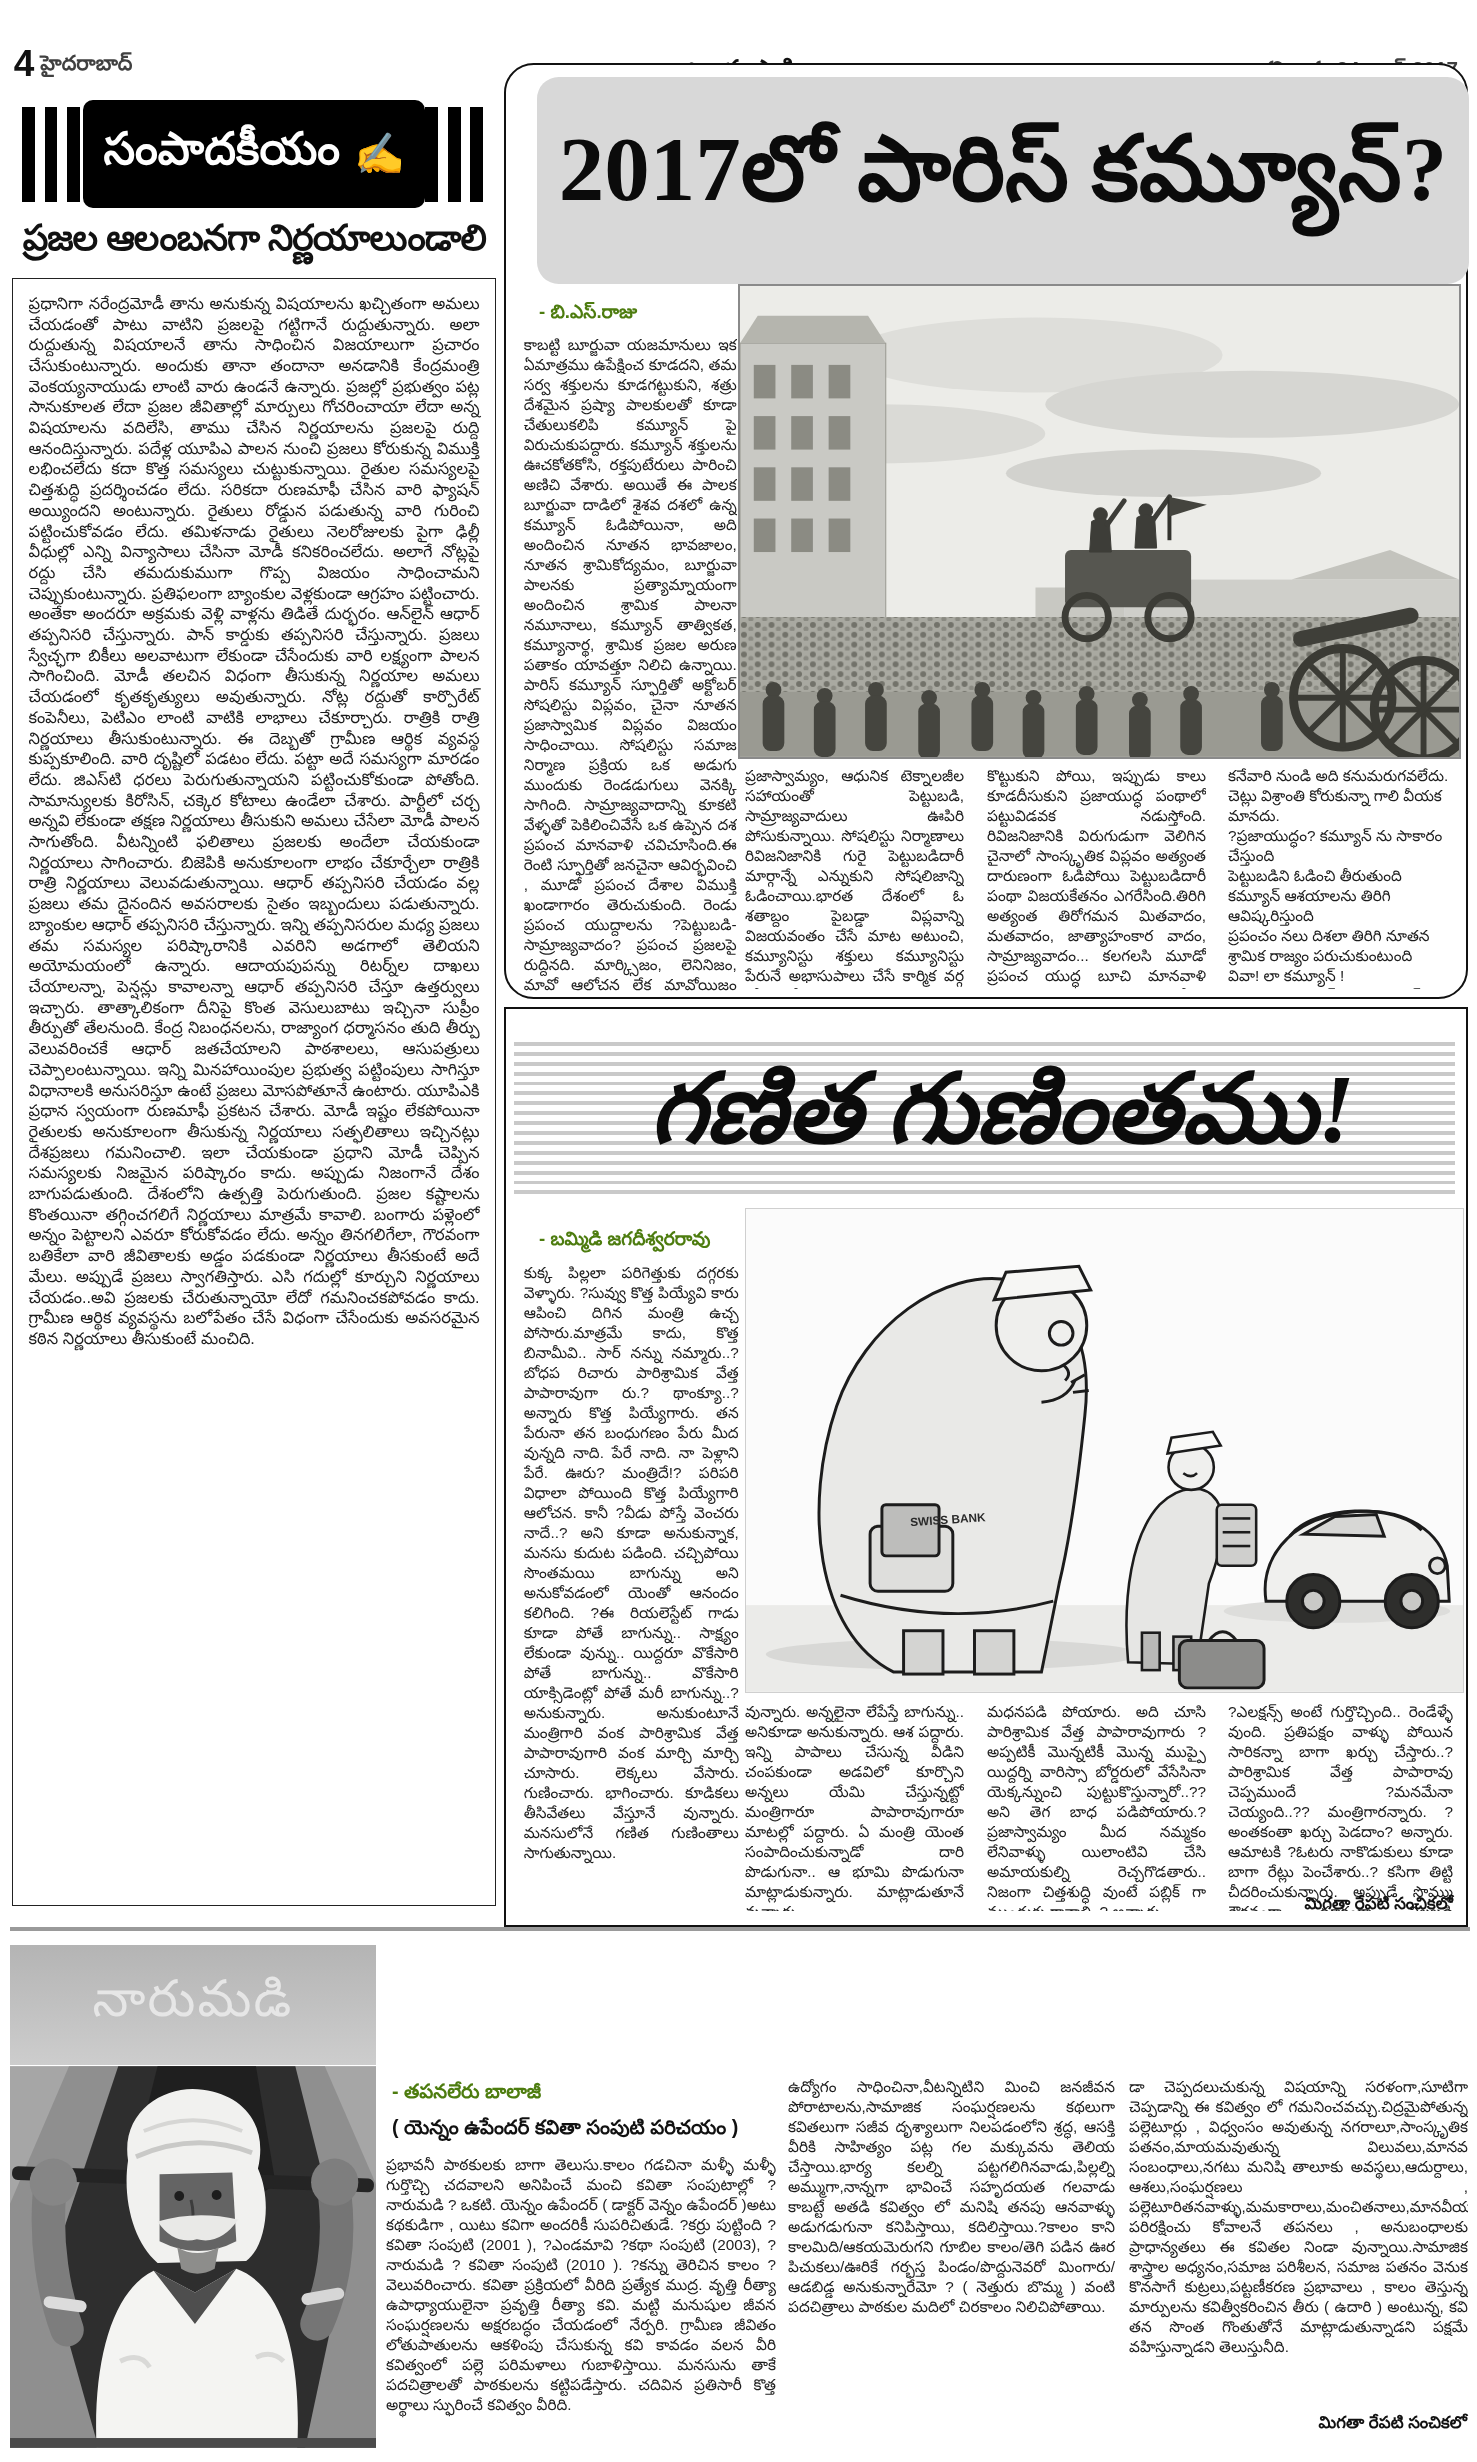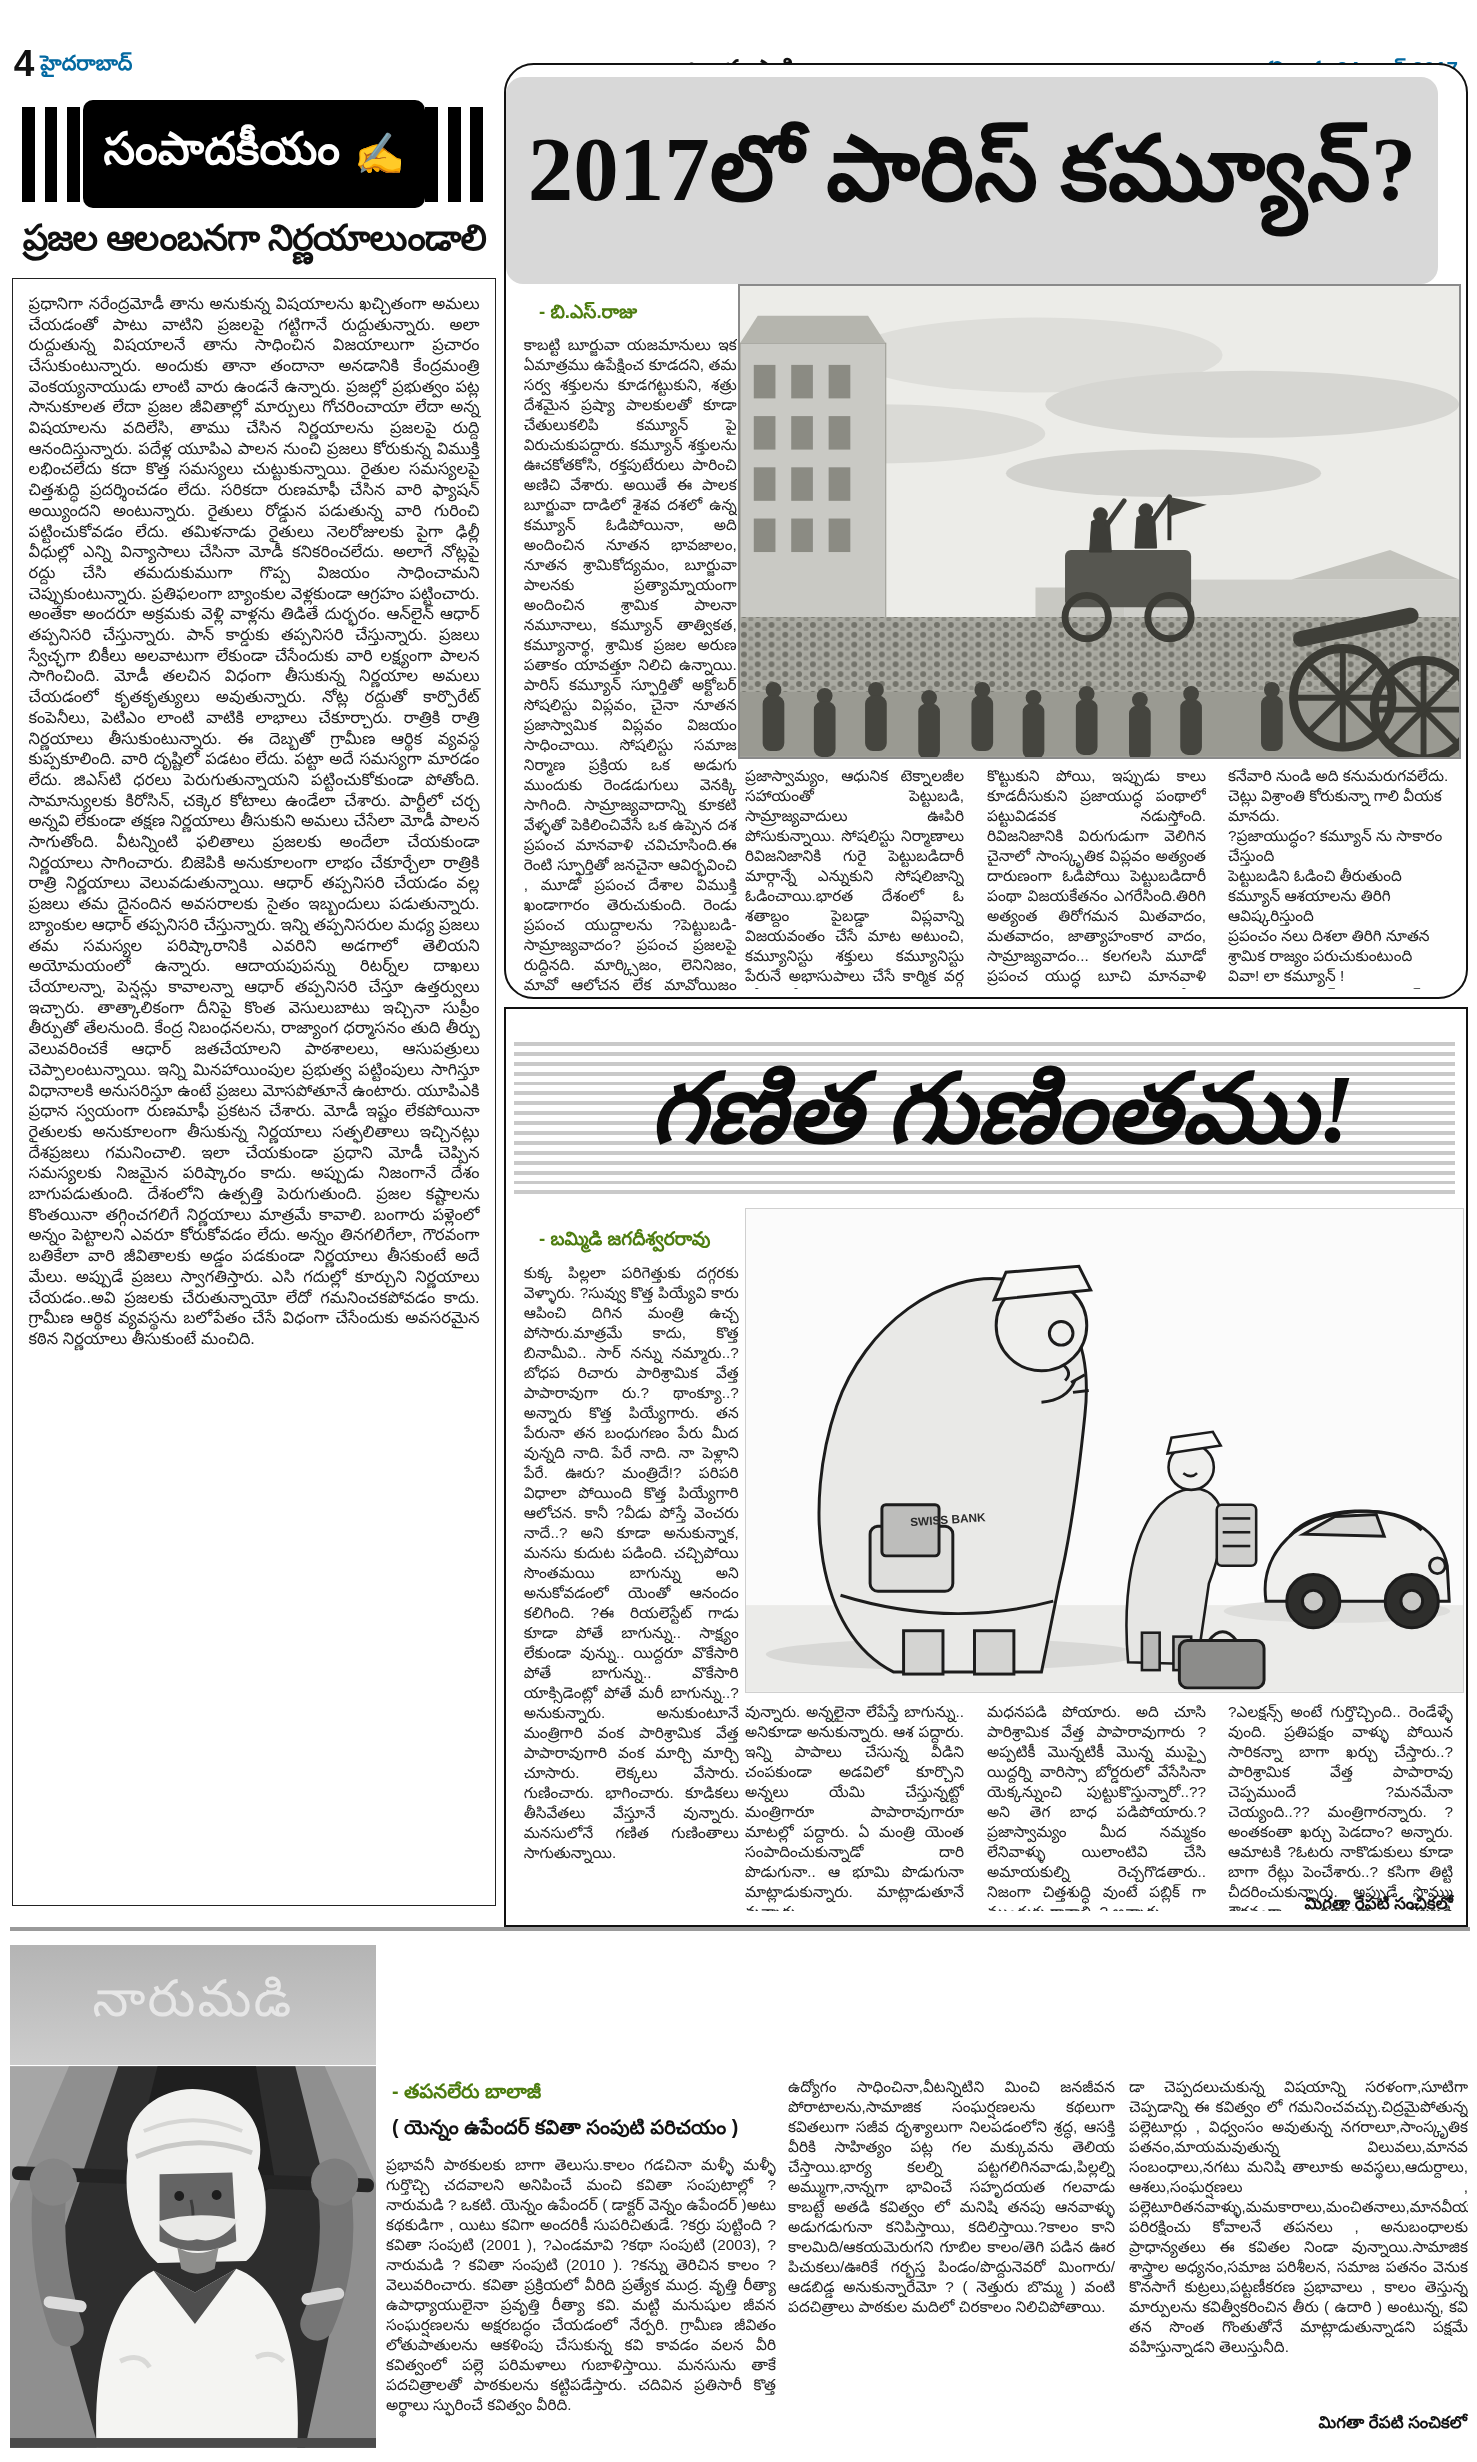--- a/index.html
+++ b/index.html
@@ -2,21 +2,21 @@
 <html><head>
 <meta charset="utf-8">
 <style>
   html,body{margin:0;padding:0;background:#e8e8e8;}
   .page{position:relative;width:1478px;height:2463px;background:#ffffff;font-family:"Liberation Sans",sans-serif;color:#111;overflow:hidden;}
   .abs{position:absolute;}
   .just{text-align:justify;overflow:hidden;}
   .body-txt{font-size:16.3px;line-height:20.7px;color:#1c1c1c;}
   .col-txt{font-size:15.3px;line-height:20px;color:#1c1c1c;}
   .byline{font-weight:bold;font-size:18.7px;color:#4d7c0f;}
-  .hdr-txt{font-weight:bold;font-size:20.7px;color:#0369a1;}
+  .hdr-txt{font-weight:bold;font-size:20.7px;color:#404040;}
   .box-frame{border:2.5px solid #111;border-radius:29.6px;background:#fff;}
   .band-gray{background:#d8d8d8;border-radius:21.7px;display:flex;align-items:center;justify-content:center;}
   .stripes{background:repeating-linear-gradient(180deg,#c9c9c9 0 3.9px,#ffffff 3.9px 9.9px);display:flex;align-items:center;justify-content:center;}
   .ed-bars{flex:1;height:95px;background:repeating-linear-gradient(90deg,#000 0 12.8px,#fff 12.8px 22.7px);}
   .ed-banner{display:flex;align-items:center;gap:0;}
   .ed-chip{background:#000;color:#fff;border-radius:9.9px;height:108px;display:flex;align-items:center;justify-content:center;gap:13.8px;padding:0 20px;white-space:nowrap;}
   .bold{font-weight:bold;}
   .pre{white-space:pre-line;}
   svg text{font-family:"Liberation Sans",sans-serif;}
 </style>
@@ -42,21 +42,21 @@
       <span style="font-size:41px;">✍</span>
     </div>
     <div class="ed-bars"></div>
   </div>
   <div class="abs" style="left:11.8px;top:217px;width:485px;text-align:center;font-size:36px;font-weight:bold;letter-spacing:-1px;">ప్రజల ఆలంబనగా నిర్ణయాలుండాలి</div>
   <div class="abs just body-txt" style="left:11.8px;top:278px;width:451px;height:1598px;border:1.5px solid #222;padding:13.8px 15.8px;">ప్రధానిగా నరేంద్రమోడీ తాను అనుకున్న విషయాలను ఖచ్చితంగా అమలు చేయడంతో పాటు వాటిని ప్రజలపై గట్టిగానే రుద్దుతున్నారు. అలా రుద్దుతున్న విషయాలనే తాను సాధించిన విజయాలుగా ప్రచారం చేసుకుంటున్నారు. అందుకు తానా తందానా అనడానికి కేంద్రమంత్రి వెంకయ్యనాయుడు లాంటి వారు ఉండనే ఉన్నారు. ప్రజల్లో ప్రభుత్వం పట్ల సానుకూలత లేదా ప్రజల జీవితాల్లో మార్పులు గోచరించాయా లేదా అన్న విషయాలను వదిలేసి, తాము చేసిన నిర్ణయాలను ప్రజలపై రుద్ది ఆనందిస్తున్నారు. పదేళ్ల యూపిఎ పాలన నుంచి ప్రజలు కోరుకున్న విముక్తి లభించలేదు కదా కొత్త సమస్యలు చుట్టుకున్నాయి. రైతుల సమస్యలపై చిత్తశుద్ధి ప్రదర్శించడం లేదు. సరికదా రుణమాఫీ చేసిన వారి ఫ్యాషన్ అయ్యిందని అంటున్నారు. రైతులు రోడ్డున పడుతున్న వారి గురించి పట్టించుకోవడం లేదు. తమిళనాడు రైతులు నెలరోజులకు పైగా ఢిల్లీ వీధుల్లో ఎన్ని విన్యాసాలు చేసినా మోడీ కనికరించలేదు. అలాగే నోట్లపై రద్దు చేసి తమదుకుముగా గొప్ప విజయం సాధించామని చెప్పుకుంటున్నారు. ప్రతిఫలంగా బ్యాంకుల వెళ్లకుండా ఆగ్రహం పట్టించారు. అంతేకా అందరూ అక్రమకు వెళ్లి వాళ్లను తిడితే దుర్భరం. ఆన్‌లైన్ ఆధార్ తప్పనిసరి చేస్తున్నారు. పాన్ కార్డుకు తప్పనిసరి చేస్తున్నారు. ప్రజలు స్వేచ్ఛగా బికీలు అలవాటుగా లేకుండా చేసేందుకు వారి లక్ష్యంగా పాలన సాగించింది. మోడీ తలచిన విధంగా తీసుకున్న నిర్ణయాల అమలు చేయడంలో కృతకృత్యులు అవుతున్నారు. నోట్ల రద్దుతో కార్పొరేట్ కంపెనీలు, పెటిఎం లాంటి వాటికి లాభాలు చేకూర్చారు. రాత్రికి రాత్రి నిర్ణయాలు తీసుకుంటున్నారు. ఈ దెబ్బతో గ్రామీణ ఆర్థిక వ్యవస్థ కుప్పకూలింది. వారి దృష్టిలో పడటం లేదు. పట్టా అదే సమస్యగా మారడం లేదు. జిఎస్‌టి ధరలు పెరుగుతున్నాయని పట్టించుకోకుండా పోతోంది. సామాన్యులకు కిరోసిన్, చక్కెర కోటాలు ఉండేలా చేశారు. పార్టీలో చర్చ అన్నవి లేకుండా తక్షణ నిర్ణయాలు తీసుకుని అమలు చేసేలా మోడీ పాలన సాగుతోంది. వీటన్నింటి ఫలితాలు ప్రజలకు అందేలా చేయకుండా నిర్ణయాలు సాగించారు. బిజెపికి అనుకూలంగా లాభం చేకూర్చేలా రాత్రికి రాత్రి నిర్ణయాలు వెలువడుతున్నాయి. ఆధార్ తప్పనిసరి చేయడం వల్ల ప్రజలు తమ దైనందిన అవసరాలకు సైతం ఇబ్బందులు పడుతున్నారు. బ్యాంకుల ఆధార్ తప్పనిసరి చేస్తున్నారు. ఇన్ని తప్పనిసరుల మధ్య ప్రజలు తమ సమస్యల పరిష్కారానికి ఎవరిని అడగాలో తెలియని అయోమయంలో ఉన్నారు. ఆదాయపుపన్ను రిటర్న్‌ల దాఖలు చేయాలన్నా, పెన్షన్లు కావాలన్నా ఆధార్ తప్పనిసరి చేస్తూ ఉత్తర్వులు ఇచ్చారు. తాత్కాలికంగా దీనిపై కొంత వెసులుబాటు ఇచ్చినా సుప్రీం తీర్పుతో తేలనుంది. కేంద్ర నిబంధనలను, రాజ్యాంగ ధర్మాసనం తుది తీర్పు వెలువరించకే ఆధార్ జతచేయాలని పాఠశాలలు, ఆసుపత్రులు చెప్పాలంటున్నాయి. ఇన్ని మినహాయింపుల ప్రభుత్వ పట్టింపులు సాగిస్తూ విధానాలకి అనుసరిస్తూ ఉంటే ప్రజలు మోసపోతూనే ఉంటారు. యూపిఎకి ప్రధాన స్వయంగా రుణమాఫీ ప్రకటన చేశారు. మోడీ ఇష్టం లేకపోయినా రైతులకు అనుకూలంగా తీసుకున్న నిర్ణయాలు సత్ఫలితాలు ఇచ్చినట్లు దేశప్రజలు గమనించాలి. ఇలా చేయకుండా ప్రధాని మోడీ చెప్పిన సమస్యలకు నిజమైన పరిష్కారం కాదు. అప్పుడు నిజంగానే దేశం బాగుపడుతుంది. దేశంలోని ఉత్పత్తి పెరుగుతుంది. ప్రజల కష్టాలను కొంతయినా తగ్గించగలిగే నిర్ణయాలు మాత్రమే కావాలి. బంగారు పళ్లెంలో అన్నం పెట్టాలని ఎవరూ కోరుకోవడం లేదు. అన్నం తినగలిగేలా, గౌరవంగా బతికేలా వారి జీవితాలకు అడ్డం పడకుండా నిర్ణయాలు తీసకుంటే అదే మేలు. అప్పుడే ప్రజలు స్వాగతిస్తారు. ఎసి గదుల్లో కూర్చుని నిర్ణయాలు చేయడం..అవి ప్రజలకు చేరుతున్నాయో లేదో గమనించకపోవడం కాదు. గ్రామీణ ఆర్థిక వ్యవస్థను బలోపేతం చేసే విధంగా చేసేందుకు అవసరమైన కఠిన నిర్ణయాలు తీసుకుంటే మంచిది.</div>
 
   <div class="abs" style="left:9.9px;top:1927px;width:1460px;height:3.9px;background:#9a9a9a;"></div>
 
   <div class="abs box-frame" style="left:504px;top:63px;width:960px;height:932px;">
-    <div class="abs band-gray" style="left:0;top:11.8px;width:932px;height:207px;border-radius:17px;">
+    <div class="abs band-gray" style="left:31px;top:11.8px;width:932px;height:207px;">
       <span style="font-family:'Liberation Serif',serif;font-weight:bold;font-size:91px;color:#0b0b0b;">2017లో పారిస్ కమ్యూన్?</span>
     </div>
     <div class="abs byline" style="left:33px;top:236px;">- బి.ఎస్.రాజు</div>
     <div class="abs just col-txt" style="left:17.7px;top:270px;width:213px;height:656px;">కాబట్టి బూర్జువా యజమానులు ఇక ఏమాత్రము ఉపేక్షించ కూడదని, తమ సర్వ శక్తులను కూడగట్టుకుని, శత్రు దేశమైన ప్రష్యా పాలకులతో కూడా చేతులుకలిపి కమ్యూన్ పై విరుచుకుపద్దారు. కమ్యూన్ శక్తులను ఊచకోతకోసి, రక్తపుటేరులు పారించి అణిచి వేశారు. అయితే ఈ పాలక బూర్జువా దాడిలో శైశవ దశలో ఉన్న కమ్యూన్ ఓడిపోయినా, అది అందించిన నూతన భావజాలం, నూతన శ్రామికోద్యమం, బూర్జువా పాలనకు ప్రత్యామ్నాయంగా అందించిన శ్రామిక పాలనా నమూనాలు, కమ్యూన్ తాత్వికత, కమ్యూనార్థ, శ్రామిక ప్రజల అరుణ పతాకం యావత్తూ నిలిచి ఉన్నాయి. పారిస్ కమ్యూన్ స్ఫూర్తితో అక్టోబర్ సోషలిస్టు విప్లవం, చైనా నూతన ప్రజాస్వామిక విప్లవం విజయం సాధించాయి. సోషలిస్టు సమాజ నిర్మాణ ప్రక్రియ ఒక అడుగు ముందుకు రెండడుగులు వెనక్కి సాగింది. సామ్రాజ్యవాదాన్ని కూకటి వేళ్ళతో పెకిలించివేసే ఒక ఉప్పెన దశ ప్రపంచ మానవాళి చవిచూసింది.ఈ రెంటి స్ఫూర్తితో జనచైనా ఆవిర్భవించి , మూడో ప్రపంచ దేశాల విముక్తి ఖండాగారం తెరుచుకుంది. రెండు ప్రపంచ యుద్దాలను ?పెట్టుబడి-సామ్రాజ్యవాదం? ప్రపంచ ప్రజలపై రుద్దినది. మార్క్సిజం, లెనినిజం, మావో ఆలోచన లేక మావోయిజం సిద్ధాంతాలు శ్రామిక విముక్తికి ఆయుధంగా అందివచ్చాయి .అయితే దీనికి సమాంతరంగా అరాచకవాదం, రివిజనిస్ట్ సోషల్ డెమాక్రసీ, ఉదారవాదం, పార్లమెంటరీ</div>
 
     <div class="abs" style="left:232px;top:219px;width:719px;height:471px;border:2px solid #8a8a8a;overflow:hidden;">
       <svg width="719" height="471" viewBox="0 0 730 478">
         <defs>
           <pattern id="crowd" width="14" height="10" patternUnits="userSpaceOnUse">
             <rect width="14" height="10" fill="#a9a9a1"></rect>

